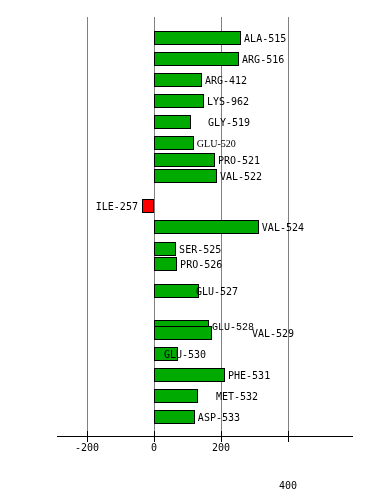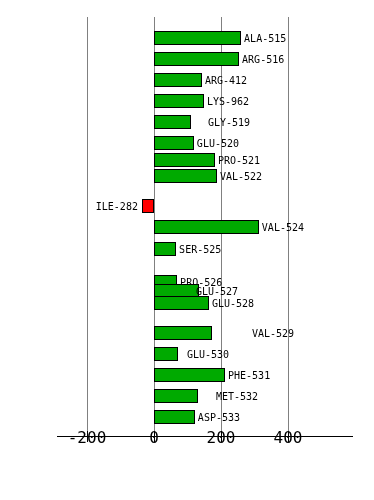--- a/index.html
+++ b/index.html
@@ -45,22 +45,22 @@
   }
   .tick-mark {
     position: absolute;
     top: 431px;
     width: 1px;
     height: 11px;
     background: #000000;
   }
   .tick-label {
     position: absolute;
-    top: 428px;
-    font-size: 16px;
+    top: 442px;
+    font-size: 10px;
     color: #000000;
     white-space: nowrap;
     transform: translateX(-50%);
     letter-spacing: 0px;
   }
   #x-axis-title {
     position: absolute;
     left: 0;
     top: 463px;
     width: 374px;
@@ -138,61 +138,61 @@
         <div class="bar-row" style="top: 91.15px;">
           <div class="bar positive" title="LYS-518: 149%" style="left: 154px; width: 49.915px;"></div>
           <div class="bar-label right-side" style="left: 203.915px;">LYS-962</div>
         </div>
         <div class="bar-row" style="top: 112.2px;">
           <div class="bar positive" title="GLY-519: 110%" style="left: 154px; width: 36.85px;"></div>
           <div class="bar-label right-side" style="left: 205px;">GLY-519</div>
         </div>
         <div class="bar-row" style="top: 133.25px;">
           <div class="bar positive" title="GLU-520: 119%" style="left: 154px; width: 39.865px;"></div>
-          <div class="bar-label right-side" style="left: 193.865px;">GLU-520</div>
+          <div class="bar-label right-side" style="left: 193.865px; font-family: Liberation Serif, serif;">GLU-520</div>
         </div>
         <div class="bar-row" style="top: 150px;">
           <div class="bar positive" title="PRO-521: 182%" style="left: 154px; width: 60.97px;"></div>
           <div class="bar-label right-side" style="left: 214.97px;">PRO-521</div>
         </div>
         <div class="bar-row" style="top: 166px;">
           <div class="bar positive" title="VAL-522: 188%" style="left: 154px; width: 62.98px;"></div>
           <div class="bar-label right-side" style="left: 216.98px;">VAL-522</div>
         </div>
         <div class="bar-row" style="top: 196.4px;">
           <div class="bar negative" title="ILE-523: -36%" style="left: 141.94px; width: 12.06px;"></div>
-          <div class="bar-label left-side" style="left: 141.94px;">ILE-282</div>
+          <div class="bar-label left-side" style="left: 141.94px;">ILE-257</div>
         </div>
         <div class="bar-row" style="top: 217.45px;">
           <div class="bar positive" title="VAL-524: 313%" style="left: 154px; width: 104.855px;"></div>
           <div class="bar-label right-side" style="left: 258.855px;">VAL-524</div>
         </div>
         <div class="bar-row" style="top: 238.5px;">
           <div class="bar positive" title="SER-525: 66%" style="left: 154px; width: 22.11px;"></div>
           <div class="bar-label right-side" style="left: 176.11px;">SER-525</div>
         </div>
-        <div class="bar-row" style="top: 272px; text-decoration: underline;">
+        <div class="bar-row" style="top: 254px; text-decoration: underline;">
           <div class="bar positive" title="PRO-526: 69%" style="left: 154px; width: 23.115px;"></div>
           <div class="bar-label right-side" style="left: 177.115px;">PRO-526</div>
         </div>
         <div class="bar-row" style="top: 280.6px;">
           <div class="bar positive" title="GLU-527: 134%" style="left: 154px; width: 44.89px;"></div>
           <div class="bar-label right-side" style="left: 184px; padding-left: 12px;">GLU-527</div>
         </div>
-        <div class="bar-row" style="top: 293px;">
+        <div class="bar-row" style="top: 317px; font-family: Liberation Mono, monospace;">
           <div class="bar positive" title="GLU-528: 164%" style="left: 154px; width: 54.94px;"></div>
           <div class="bar-label right-side" style="left: 208.94px;">GLU-528</div>
         </div>
         <div class="bar-row" style="top: 322.7px;">
           <div class="bar positive" title="VAL-529: 173%" style="left: 154px; width: 57.955px;"></div>
           <div class="bar-label right-side" style="left: 211.955px; padding-left: 40px;">VAL-529</div>
         </div>
         <div class="bar-row" style="top: 343.75px;">
           <div class="bar positive" title="GLU-530: 72%" style="left: 154px; width: 24.12px;"></div>
-          <div class="bar-label right-side" style="left: 184px;">GLU-530</div>
+          <div class="bar-label right-side" style="left: 161px;">GLU-530</div>
         </div>
         <div class="bar-row" style="top: 364.8px;">
           <div class="bar positive" title="PHE-531: 212%" style="left: 154px; width: 71.02px;"></div>
           <div class="bar-label right-side" style="left: 225.02px;">PHE-531</div>
         </div>
         <div class="bar-row" style="top: 385.85px;">
           <div class="bar positive" title="MET-532: 131%" style="left: 154px; width: 43.885px;"></div>
           <div class="bar-label right-side" style="left: 213px;">MET-532</div>
         </div>
         <div class="bar-row" style="top: 406.9px;">
@@ -202,17 +202,17 @@
       </div>
     <div class="axis-line"></div>
     <div id="ticks-layer">
         <div class="tick-mark" style="left: 87px;"></div>
         <div class="tick-label" style="left: 87px;">-200</div>
         <div class="tick-mark" style="left: 154px;"></div>
         <div class="tick-label" style="left: 154px;">0</div>
         <div class="tick-mark" style="left: 221px;"></div>
         <div class="tick-label" style="left: 221px;">200</div>
         <div class="tick-mark" style="left: 288px;"></div>
-        <div class="tick-label" style="left: 288px;">400</div>
+        <div class="tick-label" style="left: 288px; margin-top: 38px;">400</div>
       </div>
   </div>
 
 </div>
 
 </body></html>

